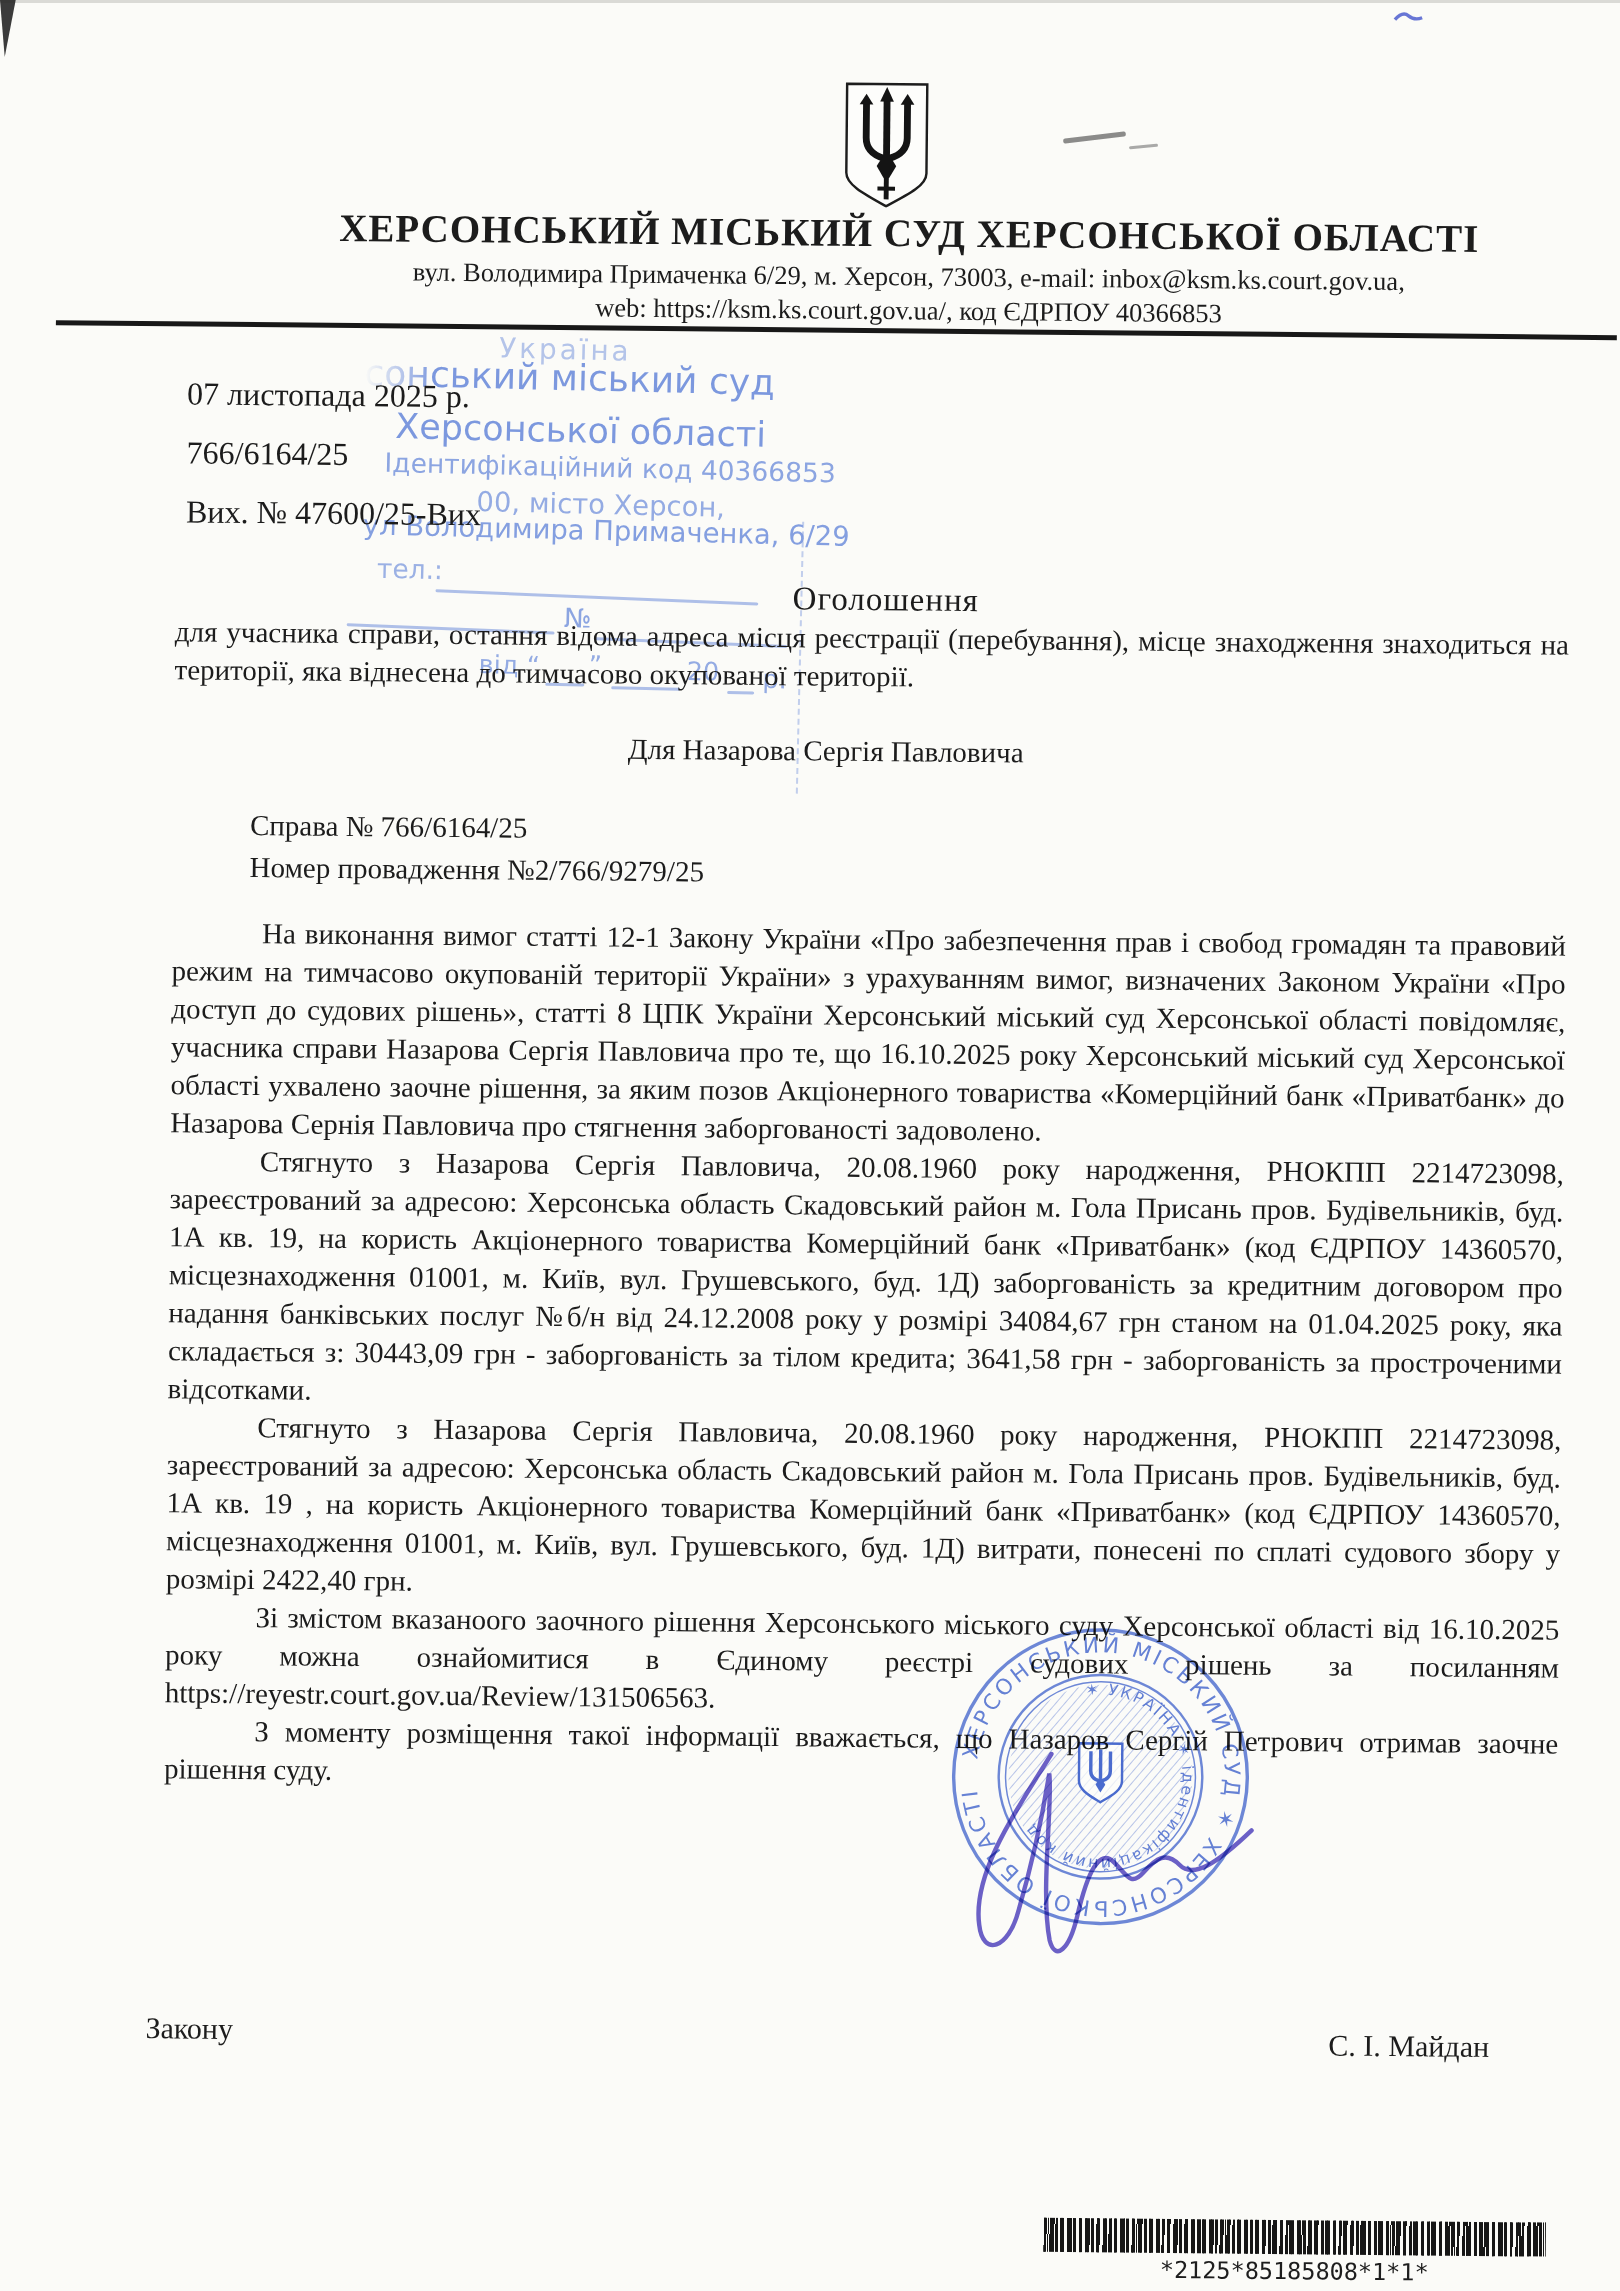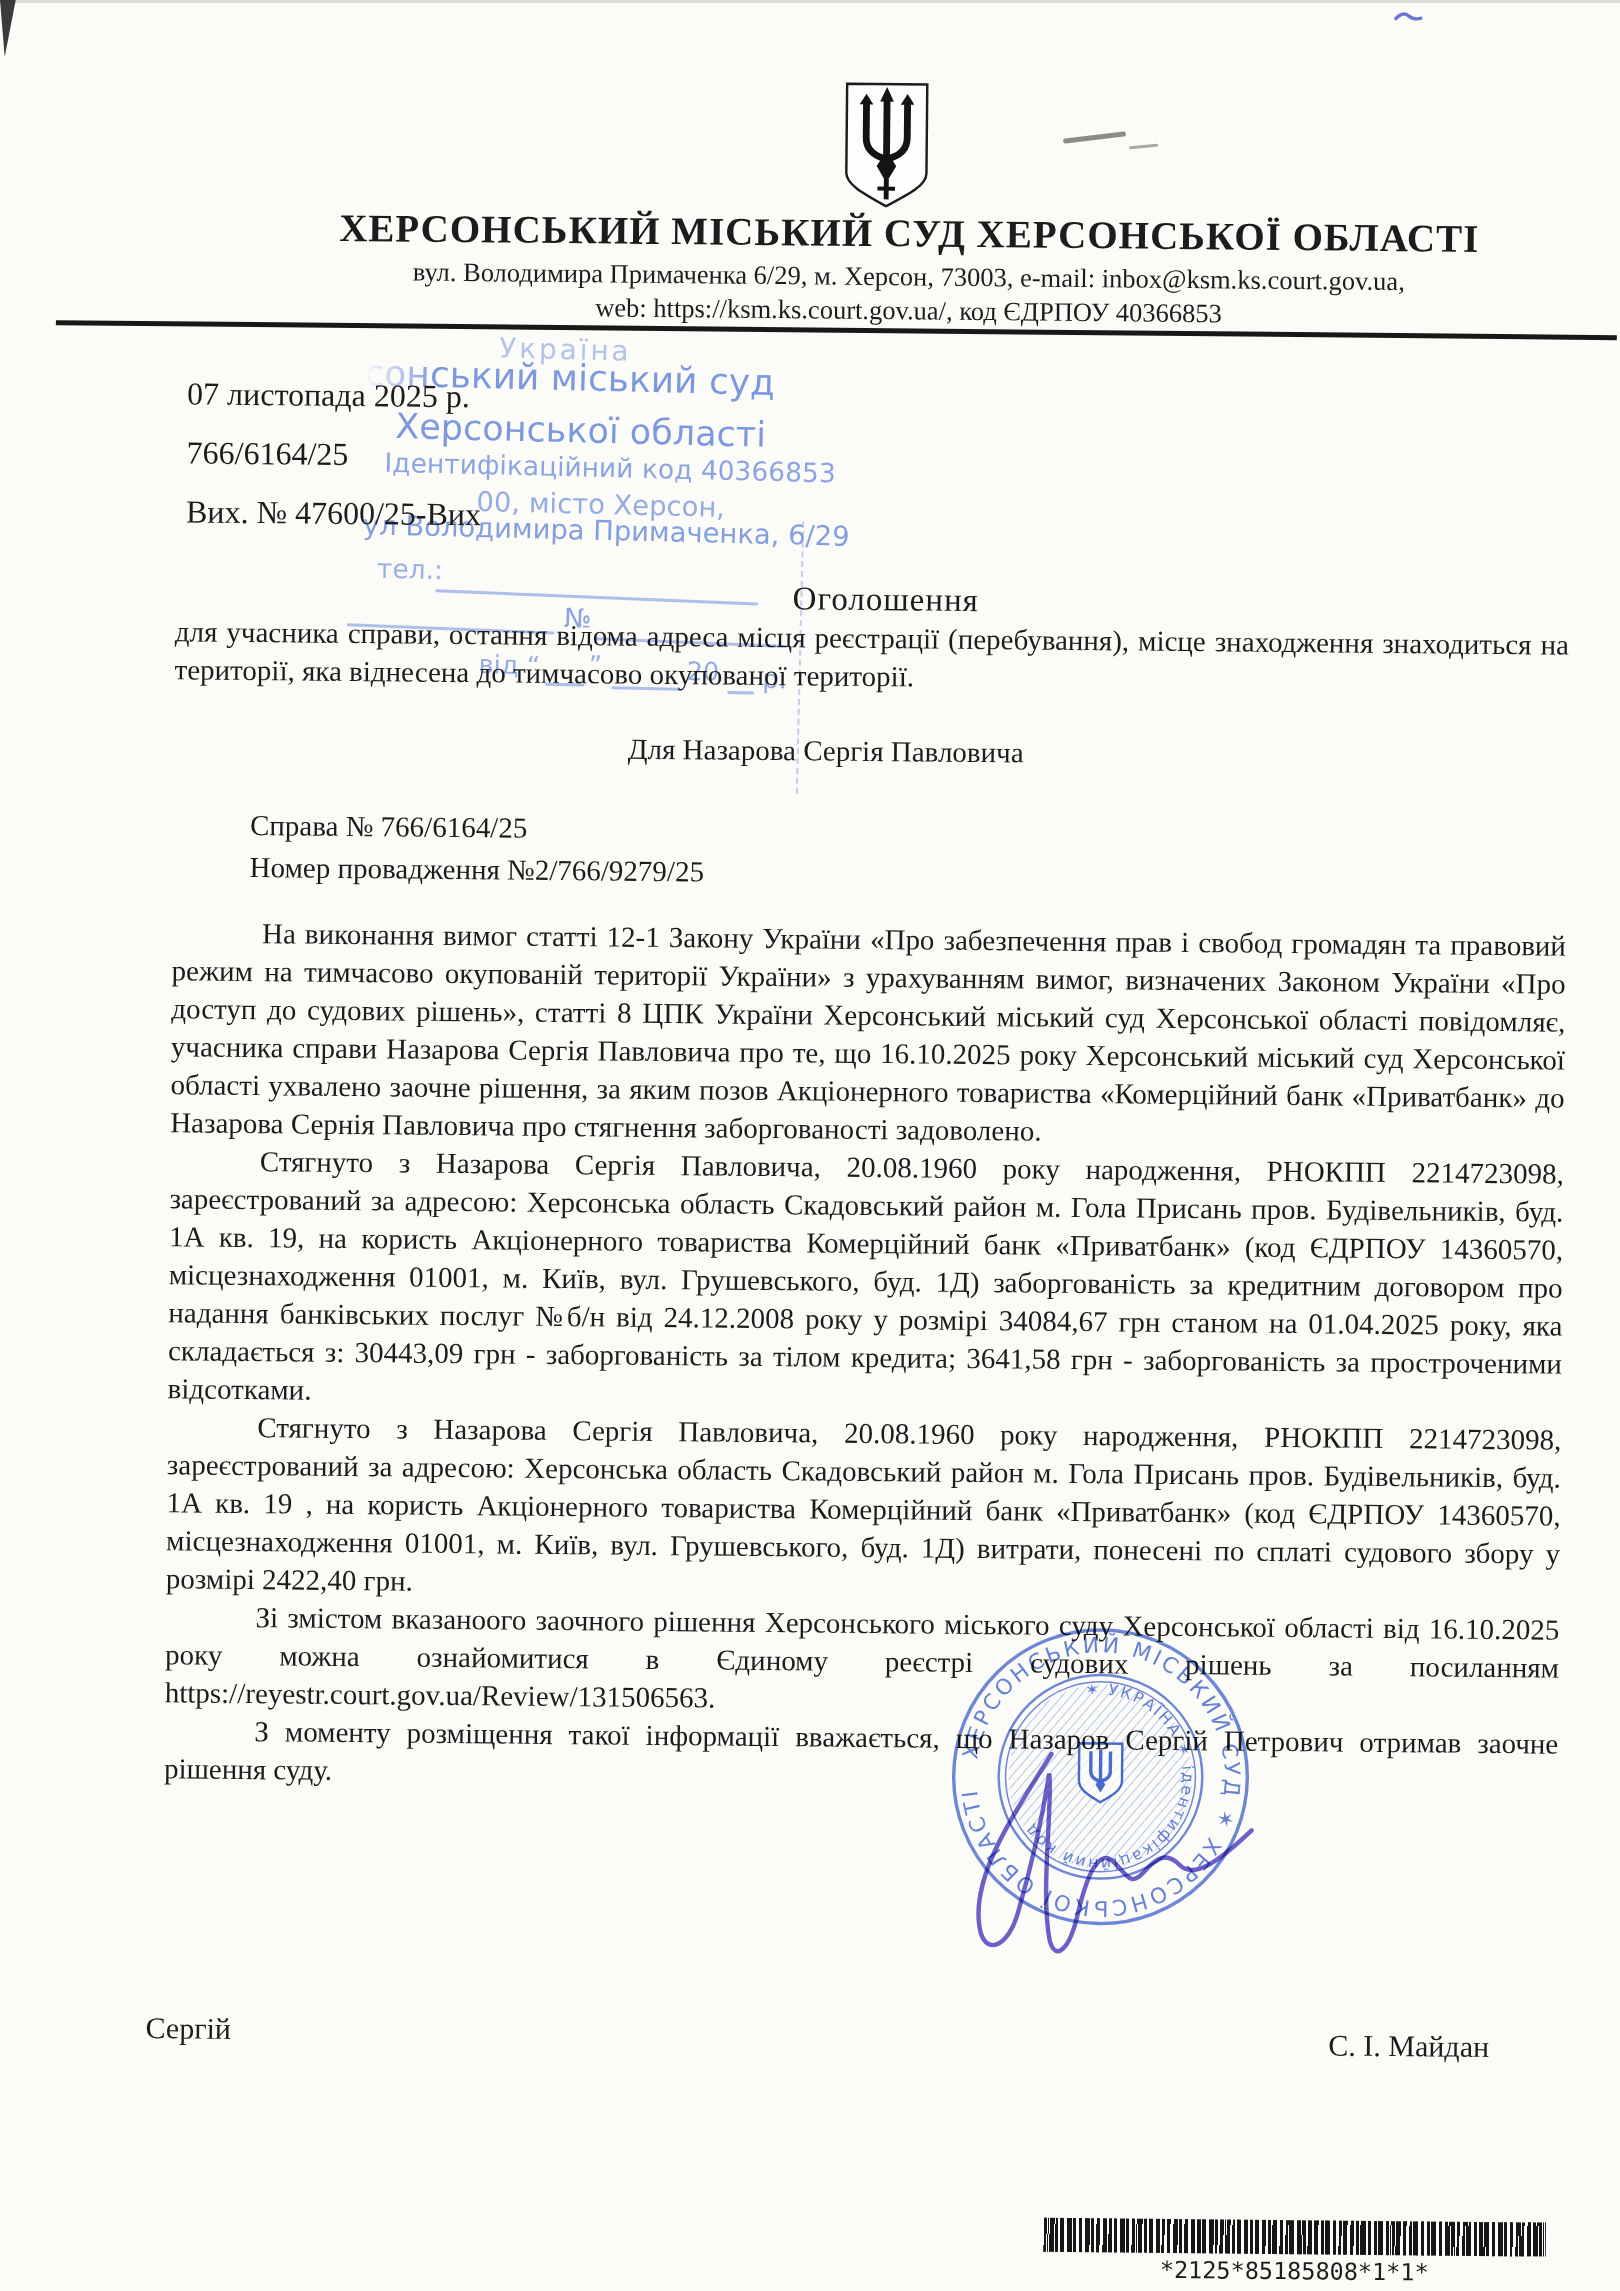--- a/index.html
+++ b/index.html
@@ -146,21 +146,21 @@
     </svg>
 
     <svg class="abs sig" style="left:921px;top:1705px;" width="412" height="294" viewBox="0 0 420 300">
       <path d="M150,40 C120,90 70,160 78,215 C82,248 108,240 118,200
                C132,150 142,100 148,60 C152,90 140,180 150,230
                C156,252 170,240 178,205 C188,160 200,135 215,150
                C228,162 232,175 245,160 C258,145 268,138 282,152
                C296,166 320,150 355,116" stroke="#5b4fc0" stroke-width="4.5" fill="none" opacity=".9" stroke-linecap="round"></path>
     </svg>
 
-    <div class="abs judge" style="left:165px;top:2010px;">Сергій</div>
+    <div class="abs judge" style="left:165px;top:2010px;">Закону</div>
     <div class="abs judge" style="left:1348px;top:2016px;">С. І. Майдан</div>
 
     <div class="abs barcode" style="left:1065px;top:2208px;width:502px;height:34px;"></div>
     <div class="abs bc-caption c" style="left:1065px;top:2245px;width:502px;">*2125*85185808*1*1*</div>
 
   </div>
 </div>
 
 
 </body></html>

